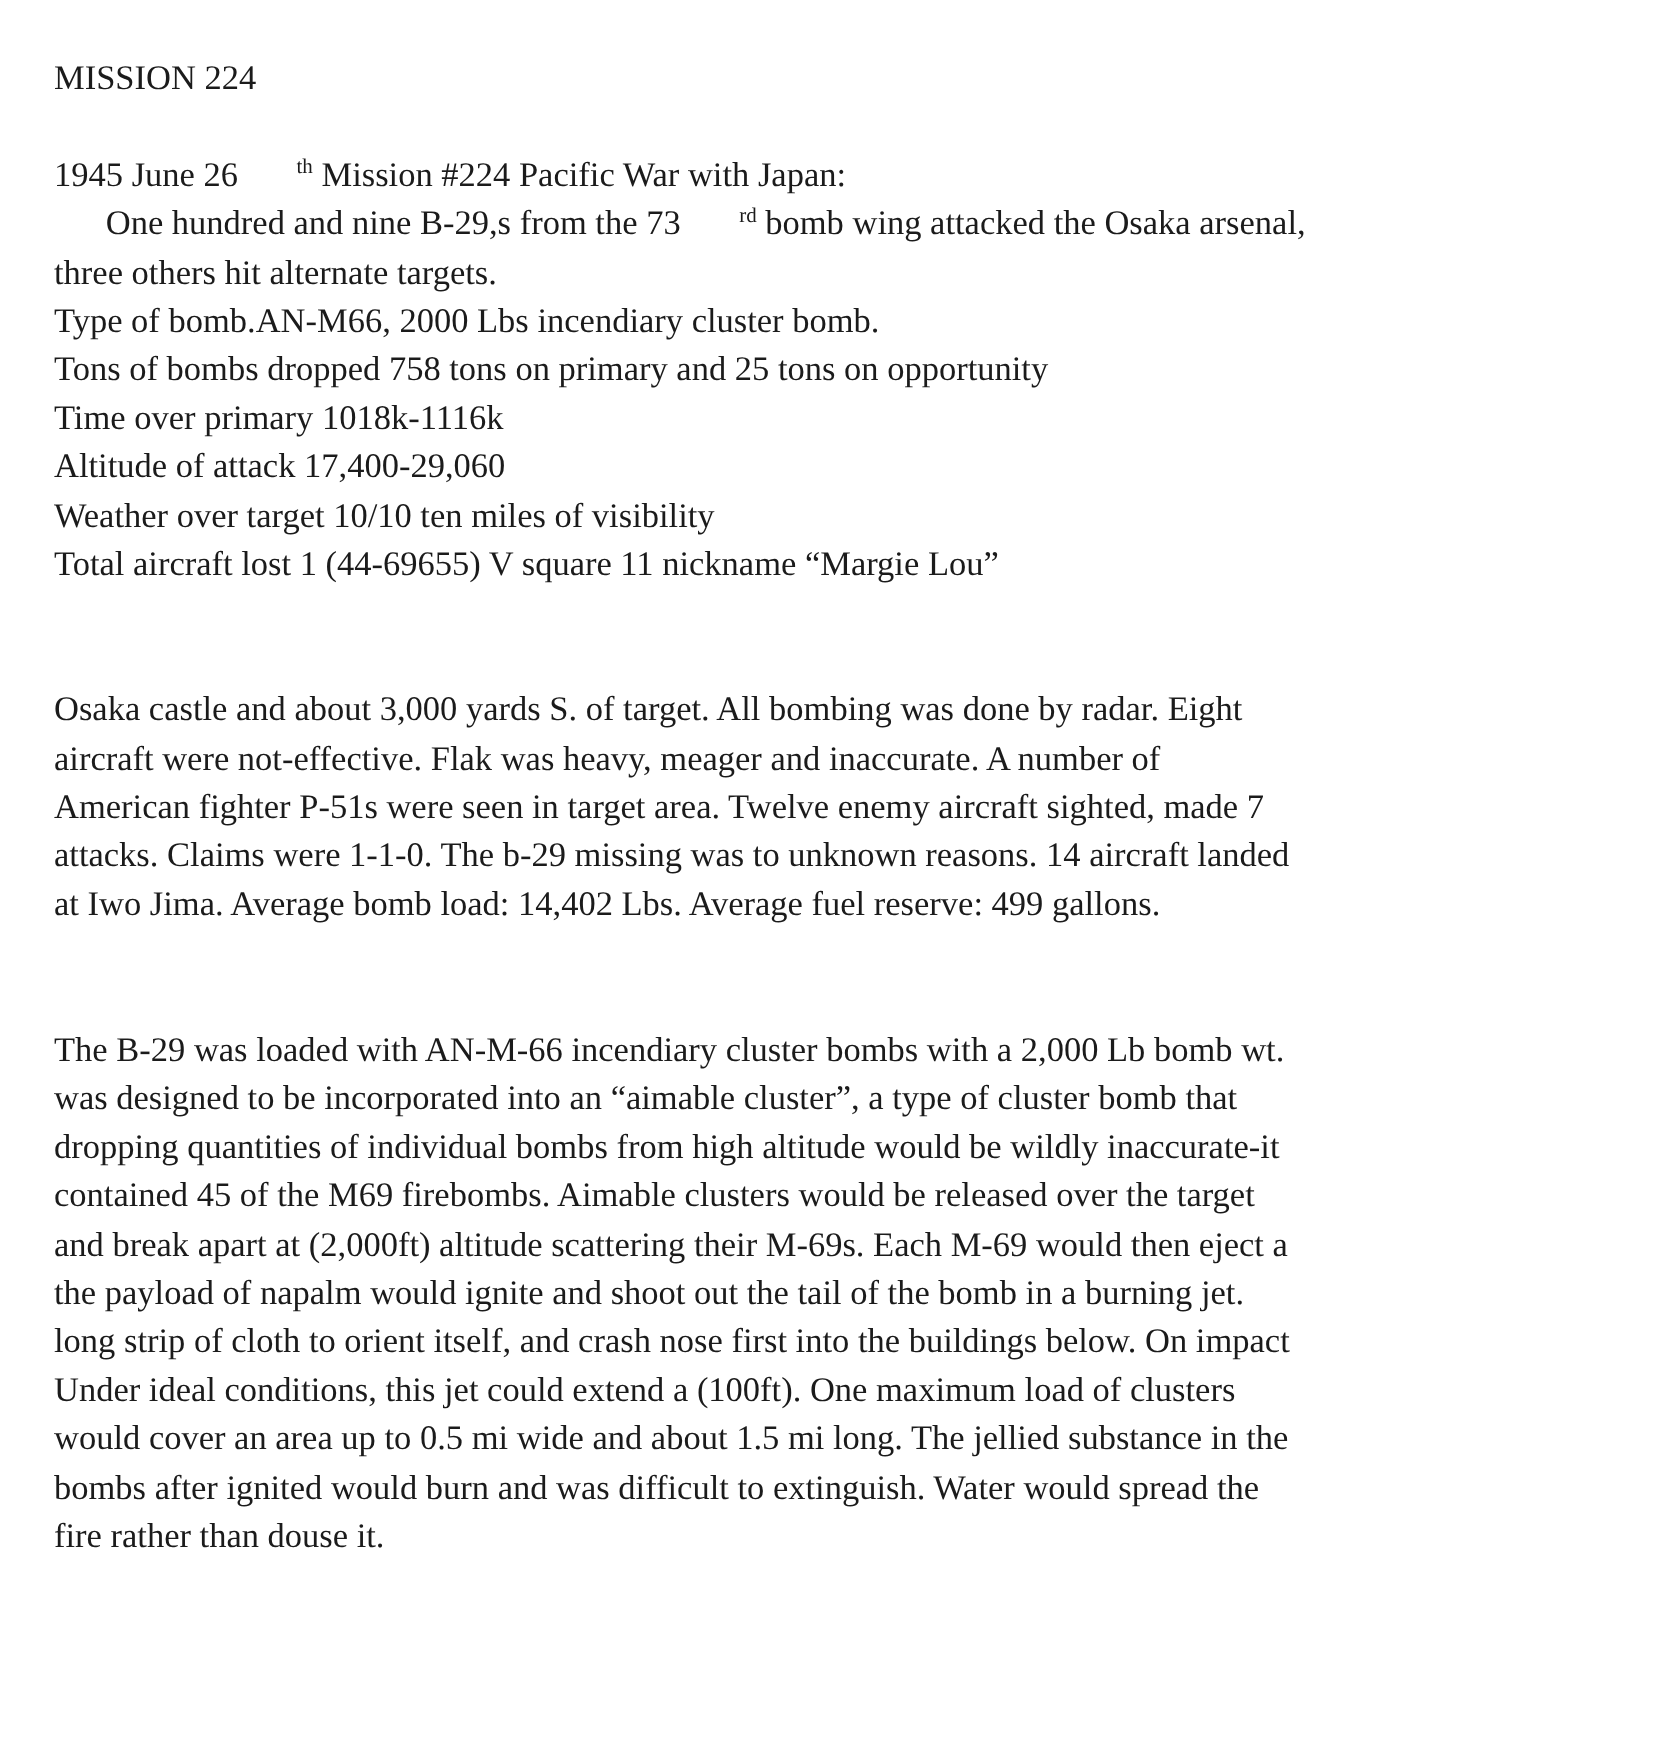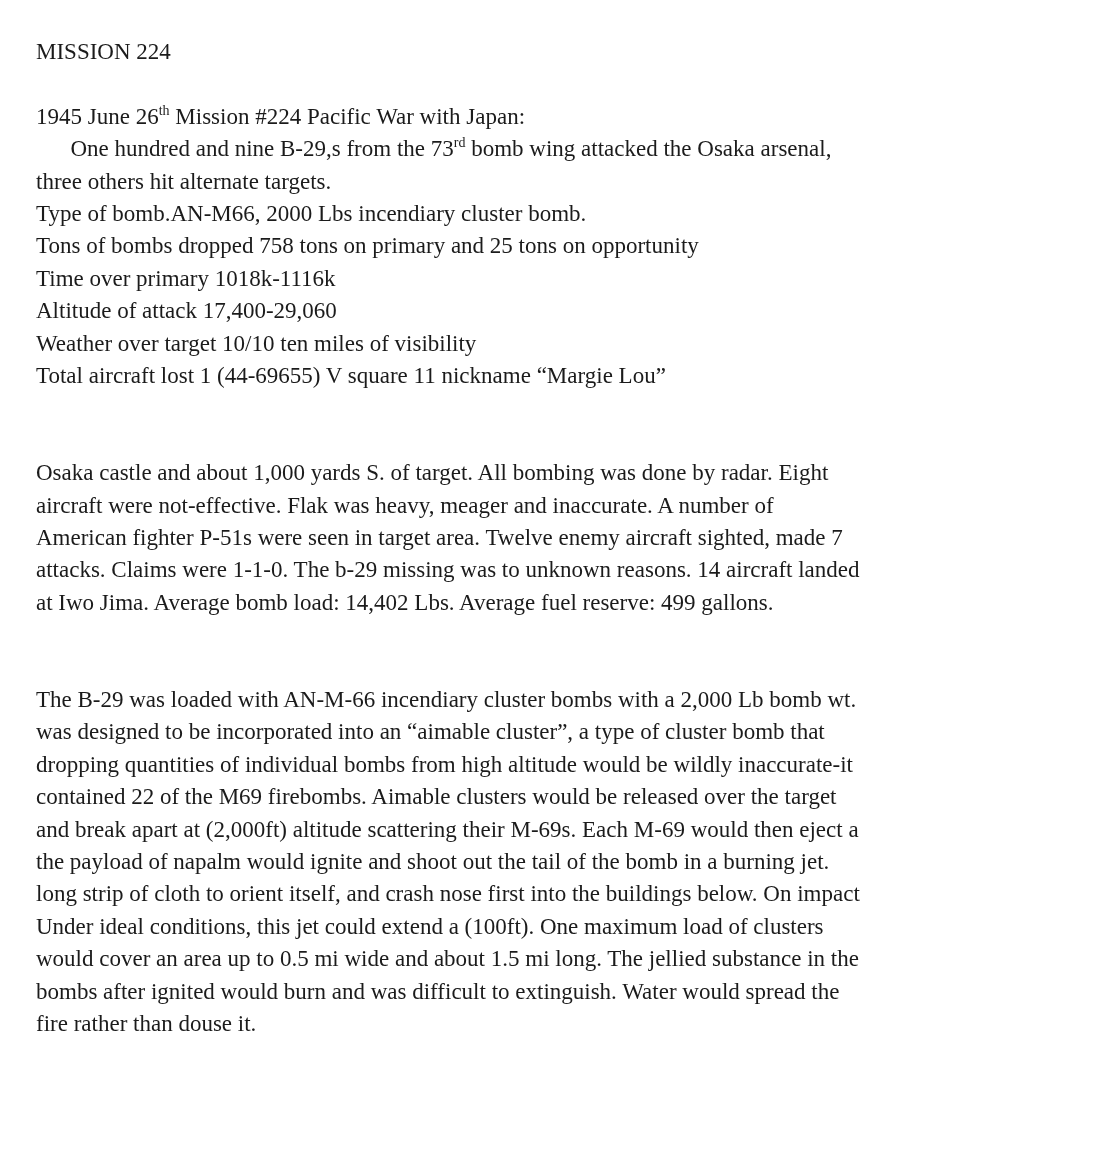--- a/index.html
+++ b/index.html
@@ -32,20 +32,21 @@
     height: 32.4px;
   }
   .heading {
     font-weight: normal;
     font-size: 23px;
   }
   sup.ordinal {
     font-size: 14px;
     line-height: 0;
     vertical-align: super;
+    margin-left: 39px;
   }
 </style>
 </head>
 <body>
 
 <div class="page">
 
   <h1 class="line heading">MISSION 224</h1>
 
   <div class="blank-line"></div>
@@ -58,33 +59,33 @@
   <p class="line">Type of bomb.AN-M66, 2000 Lbs incendiary cluster bomb.</p>
   <p class="line">Tons of bombs dropped 758 tons on primary and 25 tons on opportunity</p>
   <p class="line">Time over primary 1018k-1116k</p>
   <p class="line">Altitude of attack 17,400-29,060</p>
   <p class="line">Weather over target 10/10 ten miles of visibility</p>
   <p class="line">Total aircraft lost 1 (44-69655) V square 11 nickname “Margie Lou”</p>
 
   <div class="blank-line"></div>
   <div class="blank-line"></div>
 
-  <p class="line">Osaka castle and about 1,000 yards S. of target. All bombing was done by radar. Eight</p>
+  <p class="line">Osaka castle and about 3,000 yards S. of target. All bombing was done by radar. Eight</p>
   <p class="line">aircraft were not-effective. Flak was heavy, meager and inaccurate. A number of</p>
   <p class="line">American fighter P-51s were seen in target area. Twelve enemy aircraft sighted, made 7</p>
   <p class="line">attacks. Claims were 1-1-0. The b-29 missing was to unknown reasons. 14 aircraft landed</p>
   <p class="line">at Iwo Jima. Average bomb load: 14,402 Lbs. Average fuel reserve: 499 gallons.</p>
 
   <div class="blank-line"></div>
   <div class="blank-line"></div>
 
   <p class="line">The B-29 was loaded with AN-M-66 incendiary cluster bombs with a 2,000 Lb bomb wt.</p>
   <p class="line">was designed to be incorporated into an “aimable cluster”, a type of cluster bomb that</p>
   <p class="line">dropping quantities of individual bombs from high altitude would be wildly inaccurate-it</p>
-  <p class="line">contained 22 of the M69 firebombs. Aimable clusters would be released over the target</p>
+  <p class="line">contained 45 of the M69 firebombs. Aimable clusters would be released over the target</p>
   <p class="line">and break apart at (2,000ft) altitude scattering their M-69s. Each M-69 would then eject a</p>
   <p class="line">the payload of napalm would ignite and shoot out the tail of the bomb in a burning jet.</p>
   <p class="line">long strip of cloth to orient itself, and crash nose first into the buildings below. On impact</p>
   <p class="line">Under ideal conditions, this jet could extend a (100ft). One maximum load of clusters</p>
   <p class="line">would cover an area up to 0.5 mi wide and about 1.5 mi long. The jellied substance in the</p>
   <p class="line">bombs after ignited would burn and was difficult to extinguish. Water would spread the</p>
   <p class="line">fire rather than douse it.</p>
 
 </div>
 

